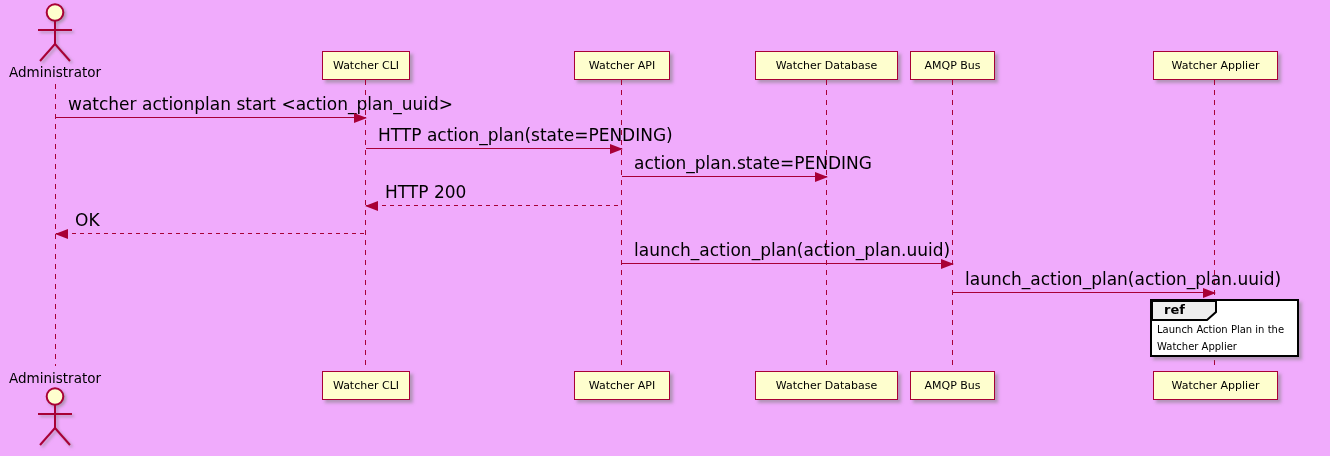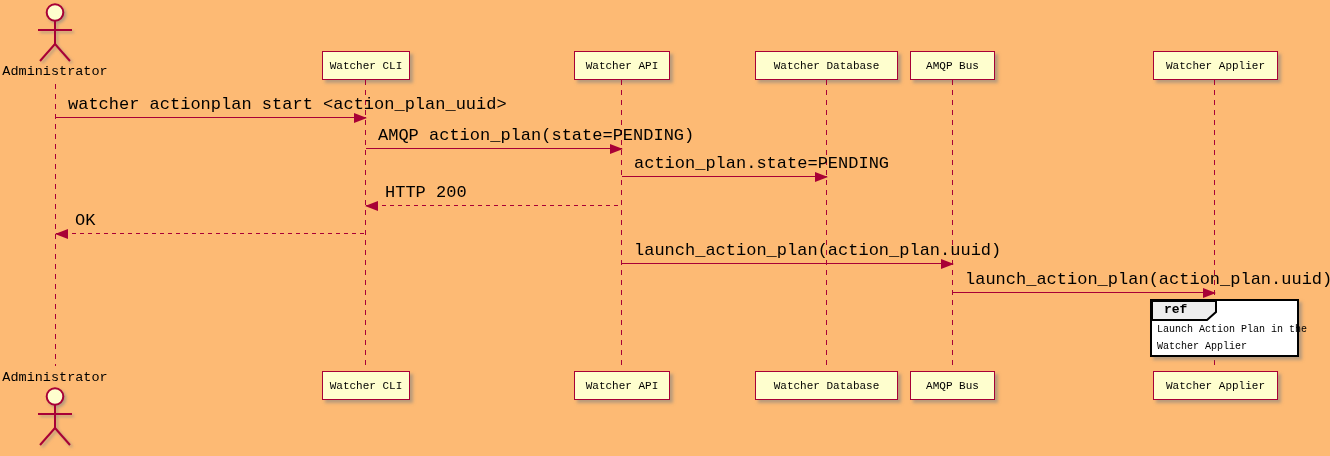--- a/index.html
+++ b/index.html
@@ -5,23 +5,22 @@
   * { margin:0; padding:0; box-sizing:border-box; }
   body {
     font-family: "DejaVu Sans", "Liberation Sans", sans-serif;
     background:#ffffff;
     color:#000000;
   }
   #canvas {
     position:relative;
     width:1330px;
     height:456px;
-    background:#fdba74;
+    background:#f0abfc;
     overflow:hidden;
-    font-family:Liberation Mono, monospace;
   }
   
   .pbox {
     position:absolute;
     height:29px;
     background:#FEFECE;
     border:1.8px solid #A80036;
     display:flex;
     align-items:center;
     justify-content:center;
@@ -128,21 +127,21 @@
   <div class="lifeline" style="left:952px;  top:80px; height:290px;"></div>
   <div class="lifeline" style="left:1214px; top:80px; height:290px;"></div>
 
   <div class="msg" style="left:56px; top:117px; width:310px;">
     <div class="msg-label ltr">watcher actionplan start &lt;action_plan_uuid&gt;</div>
     <div class="msg-line"></div>
     <div class="arrow right"></div>
   </div>
 
   <div class="msg" style="left:366px; top:148px; width:256px;">
-    <div class="msg-label ltr">AMQP action_plan(state=PENDING)</div>
+    <div class="msg-label ltr">HTTP action_plan(state=PENDING)</div>
     <div class="msg-line"></div>
     <div class="arrow right"></div>
   </div>
 
   <div class="msg" style="left:622px; top:176px; width:205px;">
     <div class="msg-label ltr">action_plan.state=PENDING</div>
     <div class="msg-line"></div>
     <div class="arrow right"></div>
   </div>
 

